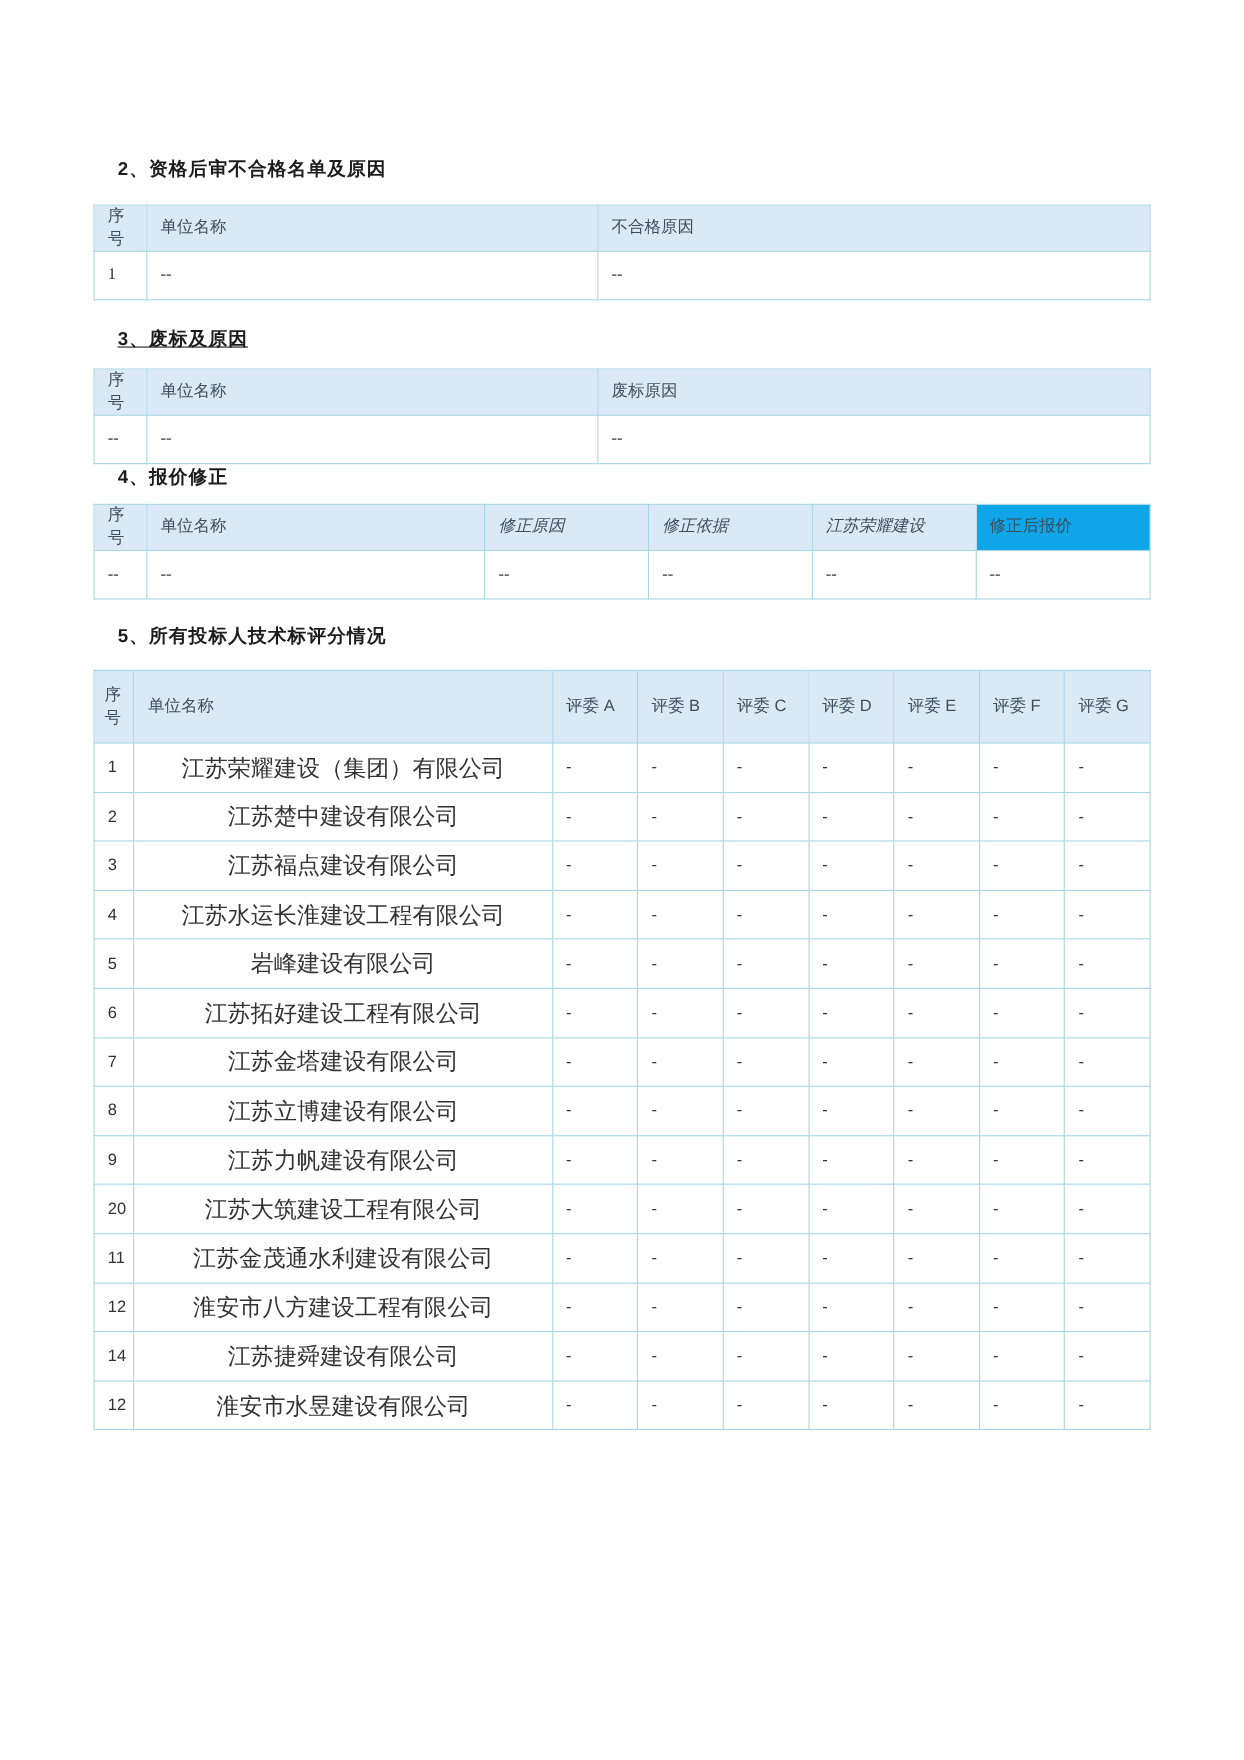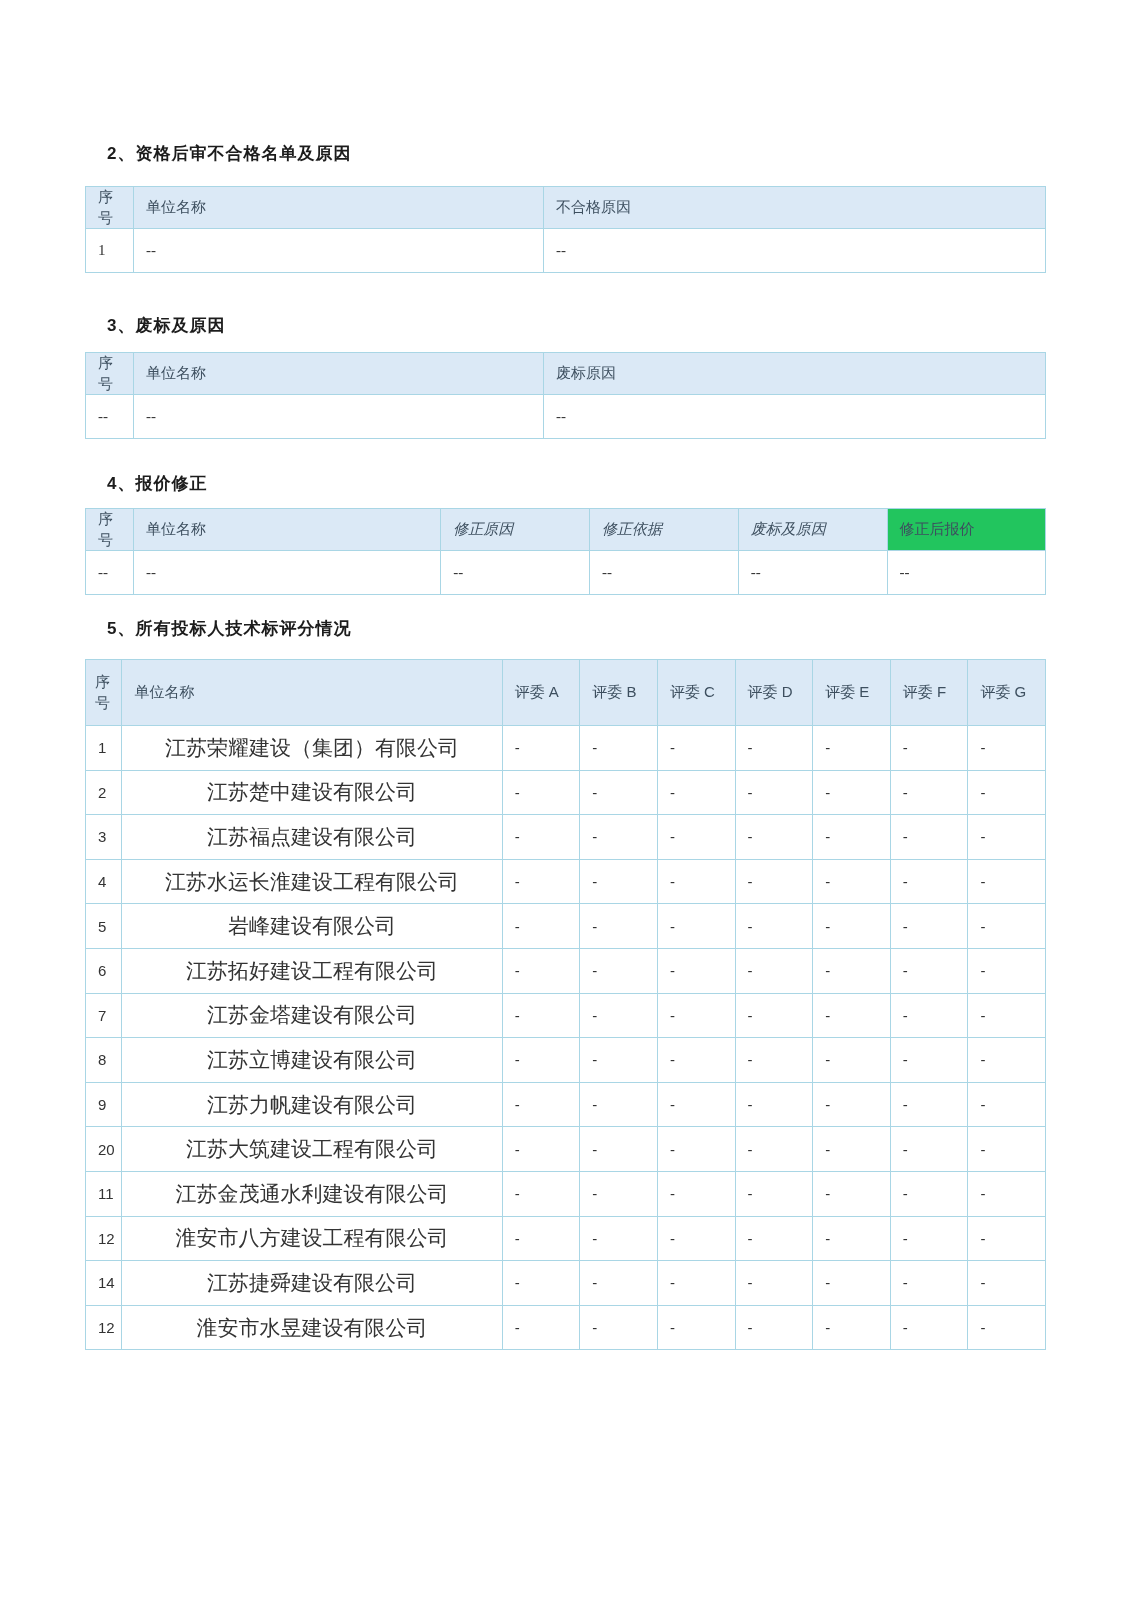--- a/index.html
+++ b/index.html
@@ -23,22 +23,22 @@
     box-sizing:border-box;
   }
   .sec-h{
     font-size:17px;
     font-weight:bold;
     color:var(--heading-text);
     margin:0 0 0 22px;
     letter-spacing:1px;
     line-height:23px;
   }
-  .s1 .sec-h{margin-top:41px;}
-  .s2 .sec-h{margin-top:33px;}
+  .s1 .sec-h{margin-top:24px;text-decoration:underline;}
+  .s2 .sec-h{}
   .s3 .sec-h{margin-top:22px;}
 
   table.tbl{
     width:100%;
     border-collapse:collapse;
     table-layout:fixed;
     border:1px solid var(--table-outer-border);
   }
   .t0{margin-top:21px;}
   .t1{margin-top:15px;}
@@ -69,21 +69,21 @@
     background:#ffffff;
   }
 
   
   .t0 th:nth-child(1),.t1 th:nth-child(1){width:5%;}
   .t0 th:nth-child(2),.t1 th:nth-child(2){width:42.7%;}
 
   .t2 th:nth-child(1){width:5%;}
   .t2 th:nth-child(2){width:32%;}
   .t2 th:nth-child(3),.t2 th:nth-child(4),.t2 th:nth-child(5){width:15.5%;font-style:italic;}
-  .t2 th:nth-child(6){background:#22c55e;} 
+  .t2 th:nth-child(6){background:#0ea5e9;} 
 
   .t3 th,.t3 td{font-family:"Liberation Sans", sans-serif;}
   .t3 th:nth-child(1){width:3.8%;padding:0 9px;}
   .t3 th:nth-child(2){width:39.6%;}
   .t3 th{height:66px;}
   .t3 td{height:44.6px;}
   .t3 td:nth-child(2){
     text-align:center;
     font-family:"Liberation Serif","DejaVu Serif",serif;
     font-size:21px;
@@ -136,21 +136,21 @@
 
   <section class="sec s2">
     <h2 class="sec-h">4、报价修正</h2>
     <table class="tbl t2">
       <thead>
           <tr>
             <th>序号</th>
             <th>单位名称</th>
             <th>修正原因</th>
             <th>修正依据</th>
-            <th>废标及原因</th>
+            <th>江苏荣耀建设</th>
             <th>修正后报价</th>
           </tr>
         </thead>
       <tbody>
           <tr>
             <td>--</td>
             <td>--</td>
             <td>--</td>
             <td>--</td>
             <td>--</td>

